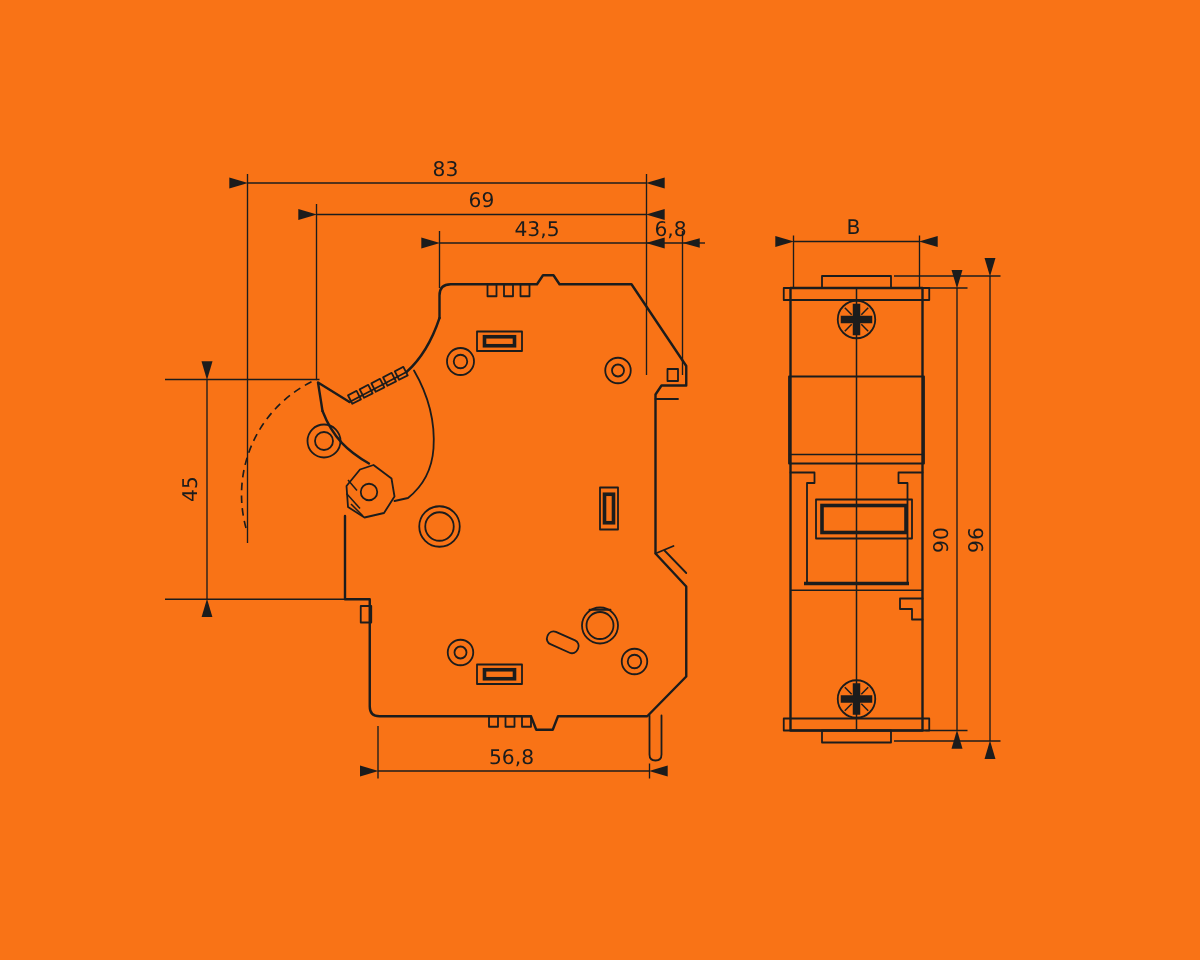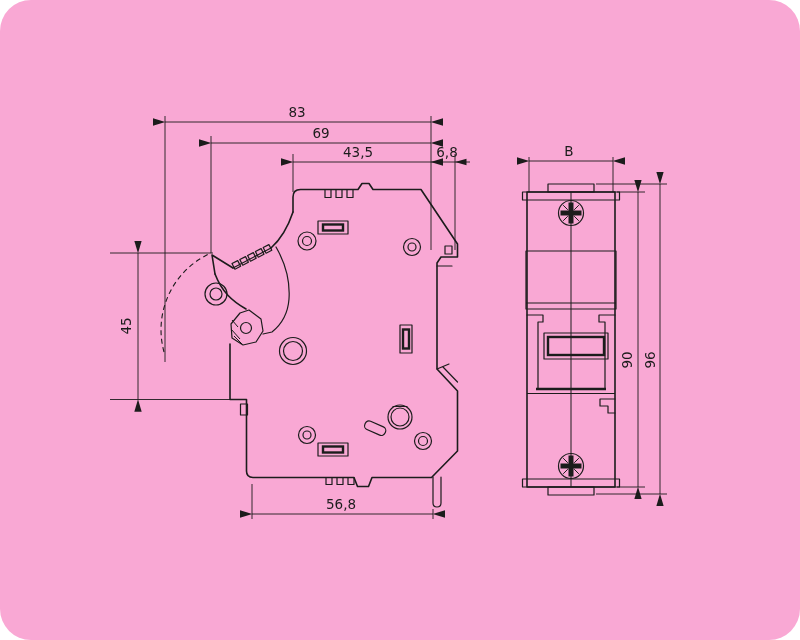--- a/index.html
+++ b/index.html
@@ -1,16 +1,16 @@
 <!DOCTYPE html>
 <html><head>
 <meta charset="utf-8">
 <style>
   html,body{margin:0;padding:0;background:#ffffff;}
-  #stage{position:relative;width:800px;height:640px;background:#f9a8d4;overflow:hidden;border-radius:31px;}
+  #stage{position:relative;width:800px;height:640px;background:#f97316;overflow:hidden;}
   svg{position:absolute;left:0;top:0;}
   .ol{fill:none;stroke:#1c1c1c;stroke-width:1.6;stroke-linejoin:round;stroke-linecap:round;}
   .d1{fill:none;stroke:#1c1c1c;stroke-width:1.2;stroke-linejoin:round;stroke-linecap:round;}
   .d2{fill:none;stroke:#1c1c1c;stroke-width:2.4;stroke-linejoin:miter;}
   .thin{fill:none;stroke:#1c1c1c;stroke-width:1;}
   .dash{fill:none;stroke:#1c1c1c;stroke-width:1.1;stroke-dasharray:5 3.5;}
   .dim{fill:none;stroke:#1c1c1c;stroke-width:0.9;}
   .fillk{fill:#1c1c1c;stroke:none;}
   .dimtext{font-family:"DejaVu Sans",sans-serif;font-size:13.5px;fill:#1c1c1c;}
 </style>

